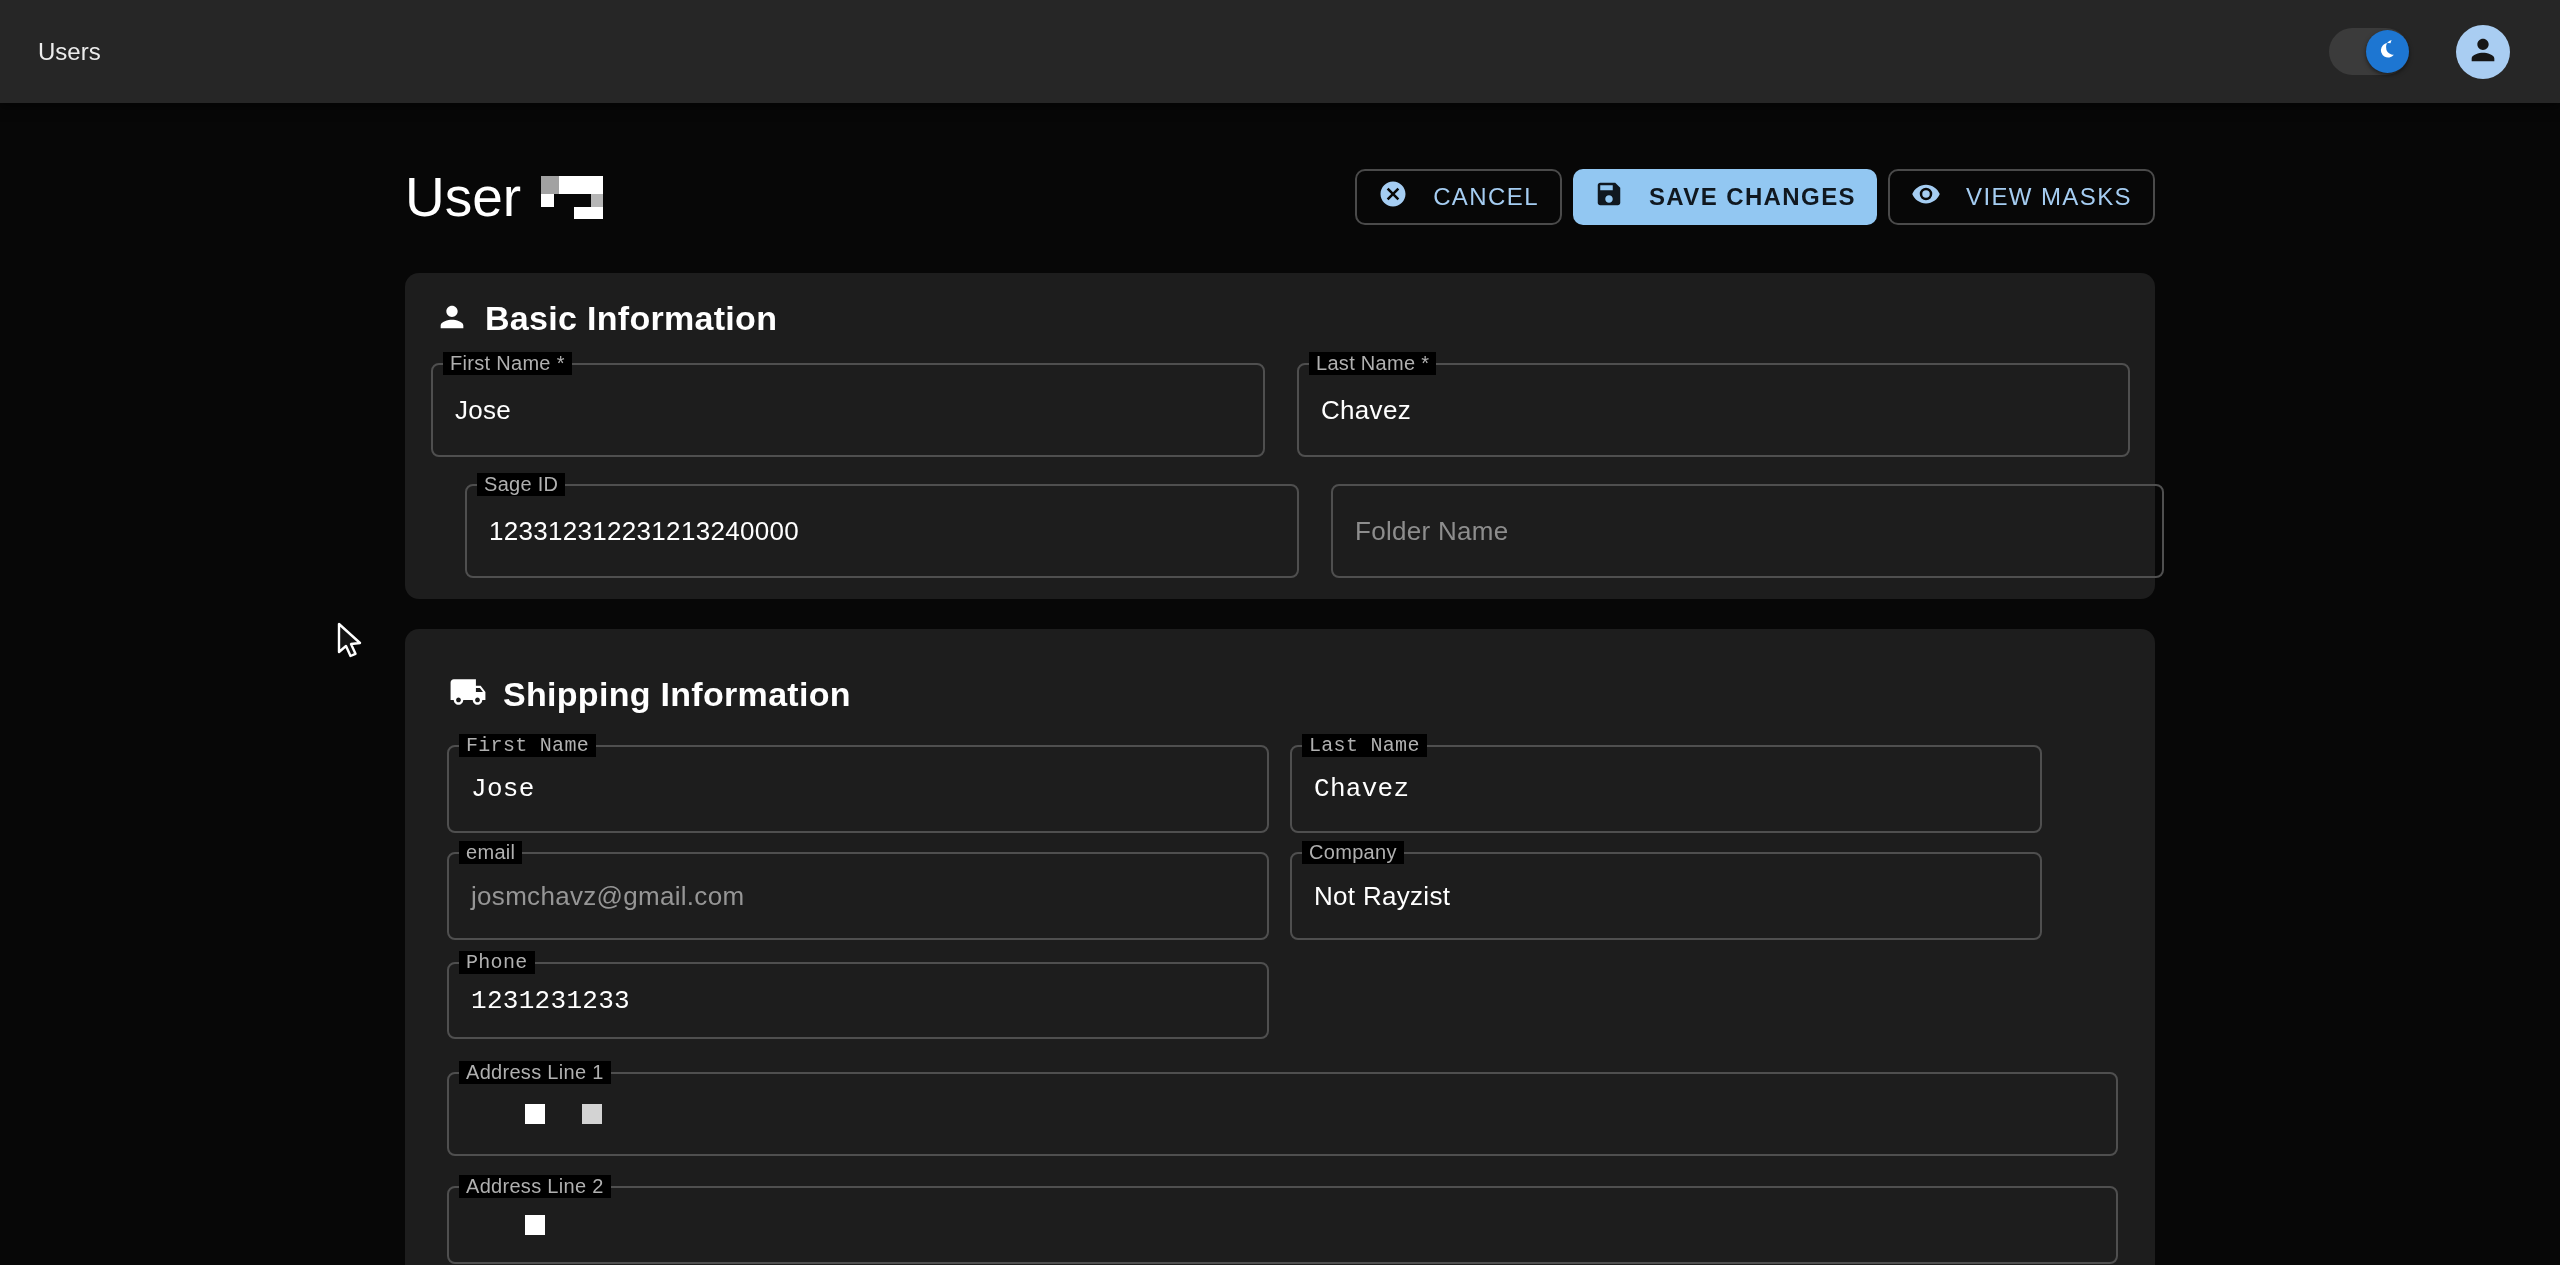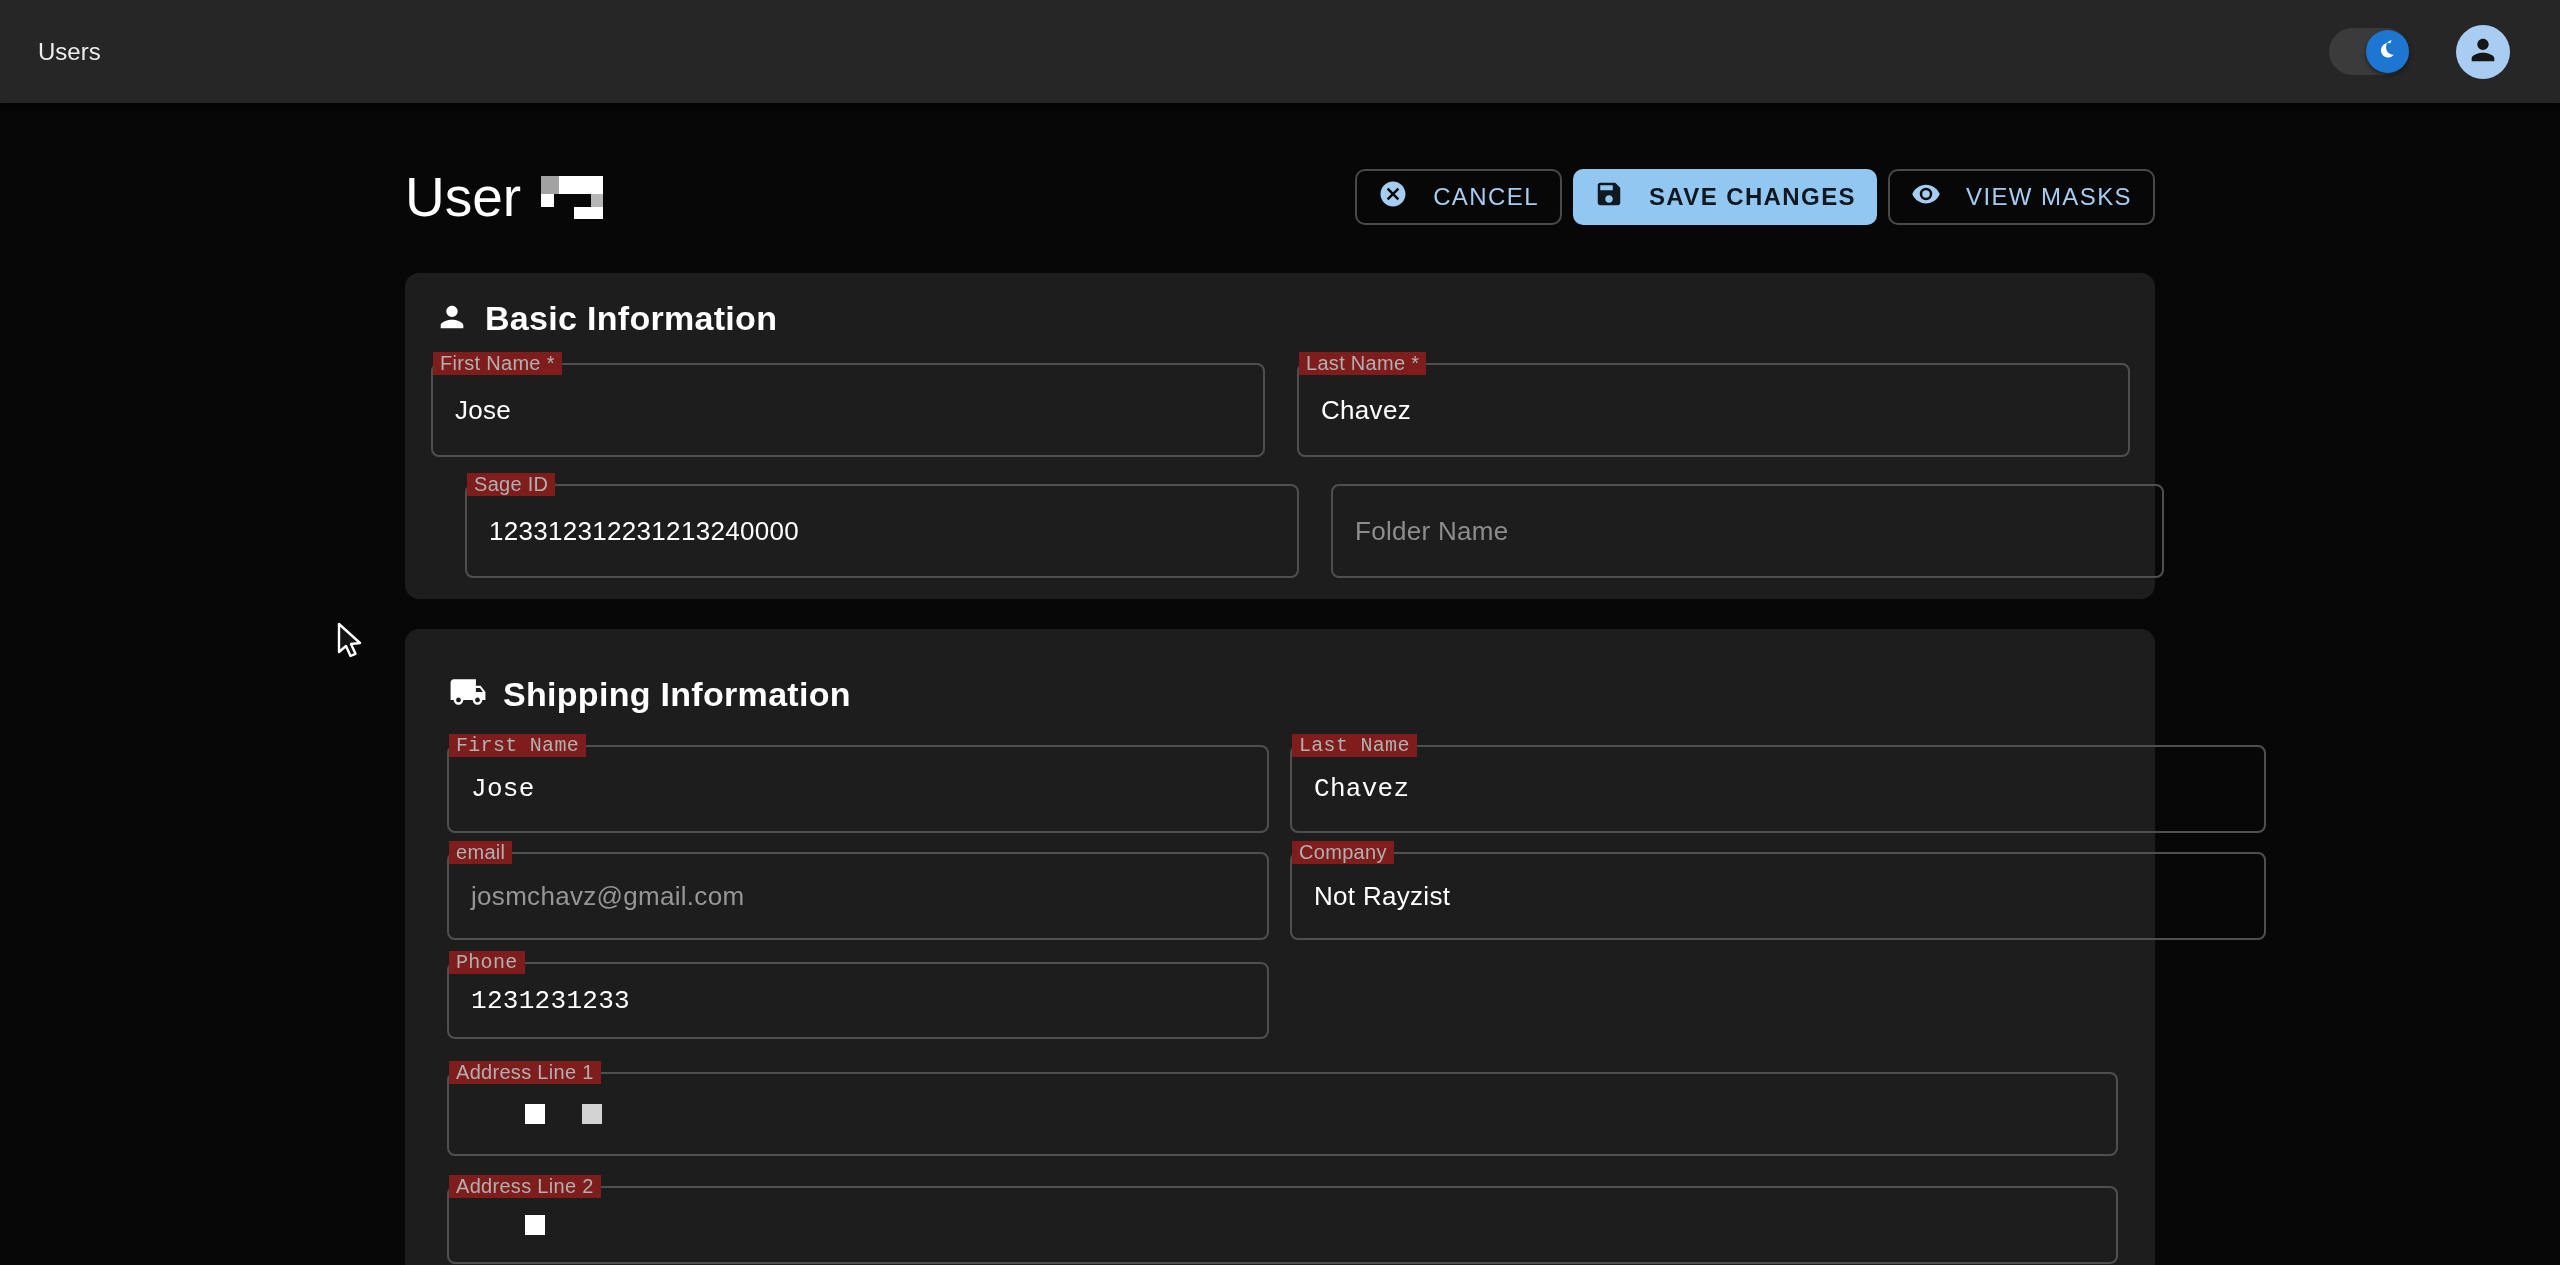--- a/index.html
+++ b/index.html
@@ -54,21 +54,21 @@
     border-radius:14px; }
   .card-basic { top:273px; height:326px; }
   .card-shipping { top:629px; height:700px; }
   .card-header { position:absolute; display:flex; align-items:center; gap:16px; }
   .card-basic .card-header { top:26px; left:30px; }
   .card-shipping .card-header { top:44px; left:44px; }
   .card-title { font-size:34px; font-weight:600; color:#ffffff; letter-spacing:.3px; }
 
   
   .field { position:absolute; border:2px solid #4f4f4f; border-radius:8px; }
-  .flabel { position:absolute; top:-13px; left:0; background:#7f1d1d; padding:0 7px;
+  .flabel { position:absolute; top:-13px; left:10px; background:#000000; padding:0 7px;
     font-size:20px; color:#b0b0b0; letter-spacing:.3px; white-space:nowrap; }
   .fvalue { position:absolute; left:22px; top:50%; transform:translateY(-50%);
     font-size:26px; color:#ffffff; letter-spacing:.3px; white-space:nowrap; }
   .fvalue.dim { color:#969696; }
   .fvalue.inner-label { color:#8d8d8d; }
   .fvalue.addr { left:76px; display:flex; gap:37px; }
   .tofu { display:block; width:20px; height:20px; background:#ffffff; }
   .tofu.gray { background:#d3d3d3; }
 
   
@@ -76,21 +76,21 @@
   .b-r2 { top:211px; height:94px;margin-left:34px; }
   .b-left  { left:26px;  width:834px; }
   .b-right { left:892px; width:833px; }
   
   .s-r1 { top:116px; height:88px;font-family:Liberation Mono, monospace; }
   .s-r2 { top:223px; height:88px; }
   .s-r3 { top:333px; height:77px;font-family:Liberation Mono, monospace; }
   .s-r4 { top:443px; height:84px; }
   .s-r5 { top:557px; height:78px; }
   .s-left  { left:42px;  width:822px; }
-  .s-right { left:885px; width:976px;padding-left:22px; }
+  .s-right { left:885px; width:752px;padding-left:22px; }
   .s-full  { left:42px;  width:1671px; }
 
   .cursor { position:absolute; left:336px; top:622px; z-index:50; pointer-events:none; }
 </style>
 </head>
 <body>
 
 <div id="app">
 
   <div class="navbar">

